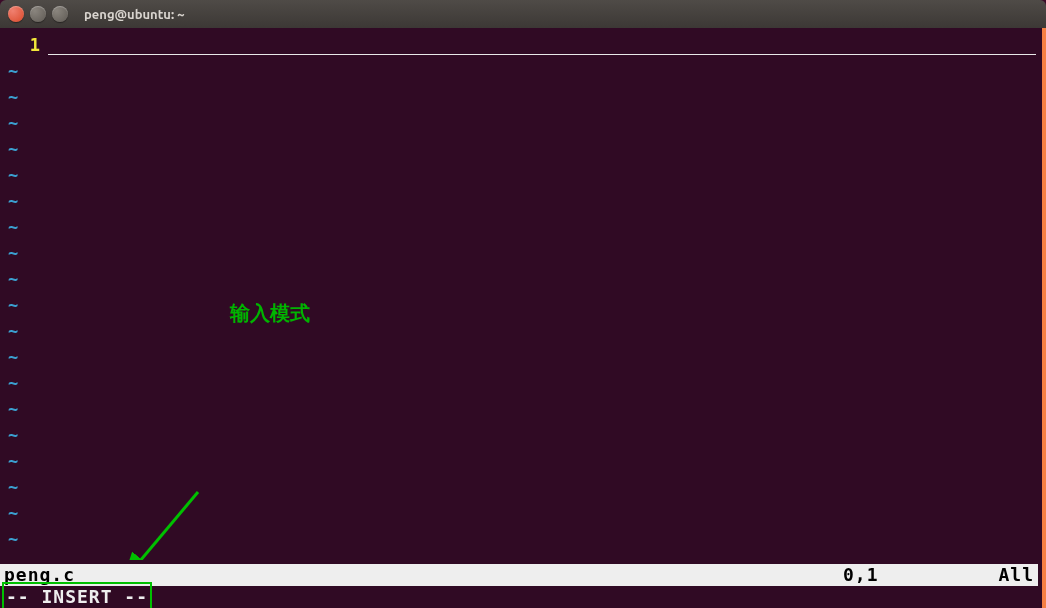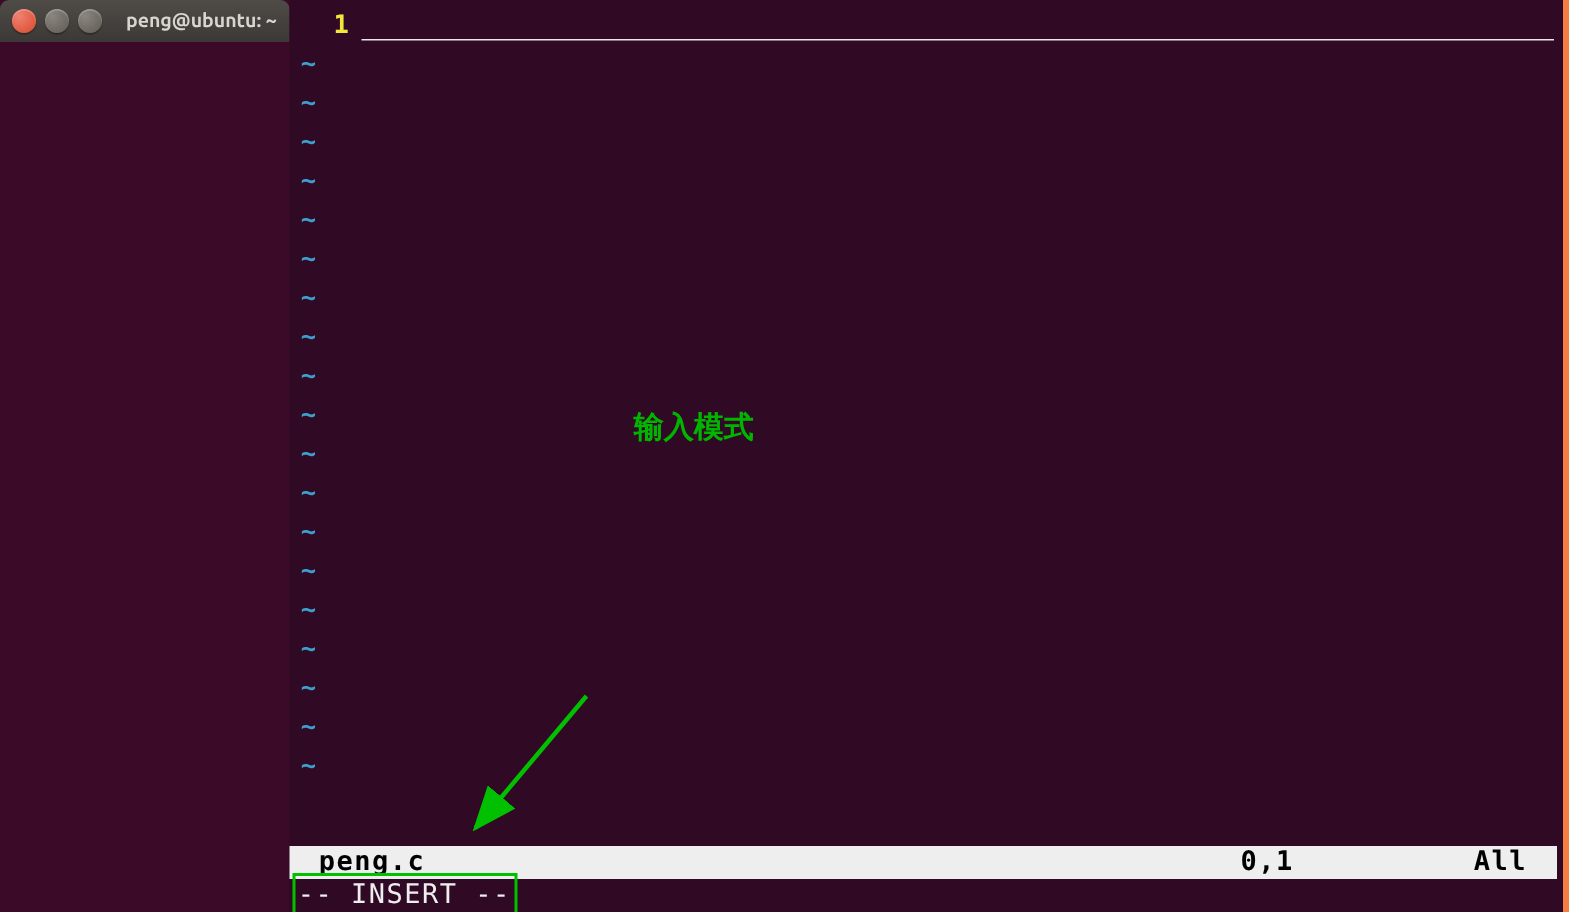--- a/index.html
+++ b/index.html
@@ -1,20 +1,20 @@
 <!DOCTYPE html>
 <html><head>
 <meta charset="utf-8">
 <style>
   * { margin: 0; padding: 0; box-sizing: border-box; }
   html, body { width: 1046px; height: 608px; overflow: hidden; font-family: "DejaVu Sans Mono", "Consolas", monospace; }
   .window {
     width: 1046px; height: 608px;
     background: #3b0a28;
-    display: flex; 
+    display: flex; flex-direction: column;
     position: relative;
   }
   .titlebar {
     height: 28px;
     background: linear-gradient(to bottom, #4f4b47 0%, #3c3835 100%);
     display: flex; align-items: center;
     padding: 0 8px;
     gap: 6px;
     border-top-left-radius: 6px;
     border-top-right-radius: 6px;
@@ -86,35 +86,35 @@
   .statusline {
     position: absolute;
     left: 0; right: 4px;
     bottom: 22px;
     height: 22px;
     background: #eeeeee;
     color: #000;
     font-weight: bold;
     display: flex;
     align-items: center;
-    padding: 0 20px;
+    padding: 0 4px;
     font-size: 18px;
     letter-spacing: 1px;
   }
   .status-file { flex: 0 0 auto; }
   .status-spacer { flex: 1; }
   .status-pos { flex: 0 0 auto; margin-right: 120px; text-align: right; }
   .status-all { flex: 0 0 auto; }
   .modeline {
     position: absolute;
     left: 0; right: 4px; bottom: 0;
     height: 22px;
     background: #300a24;
     color: #eeeeee;
-    font-weight: normal;
+    font-weight: bold;
     font-size: 18px;
     letter-spacing: 1px;
     display: flex;
     align-items: center;
     padding-left: 4px;
   }
   .mode-box {
     border: 2px solid #00c000;
     padding: 0 2px;
     margin-left: -2px;

